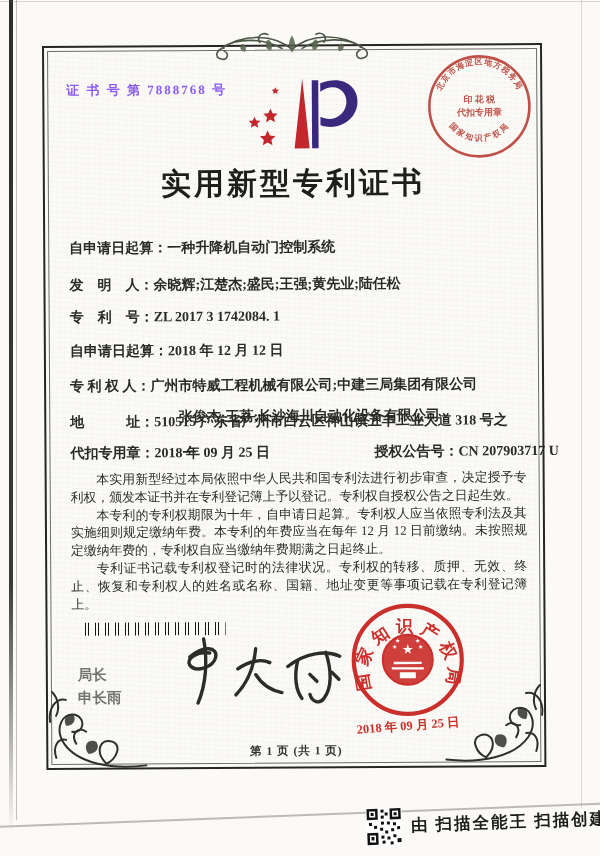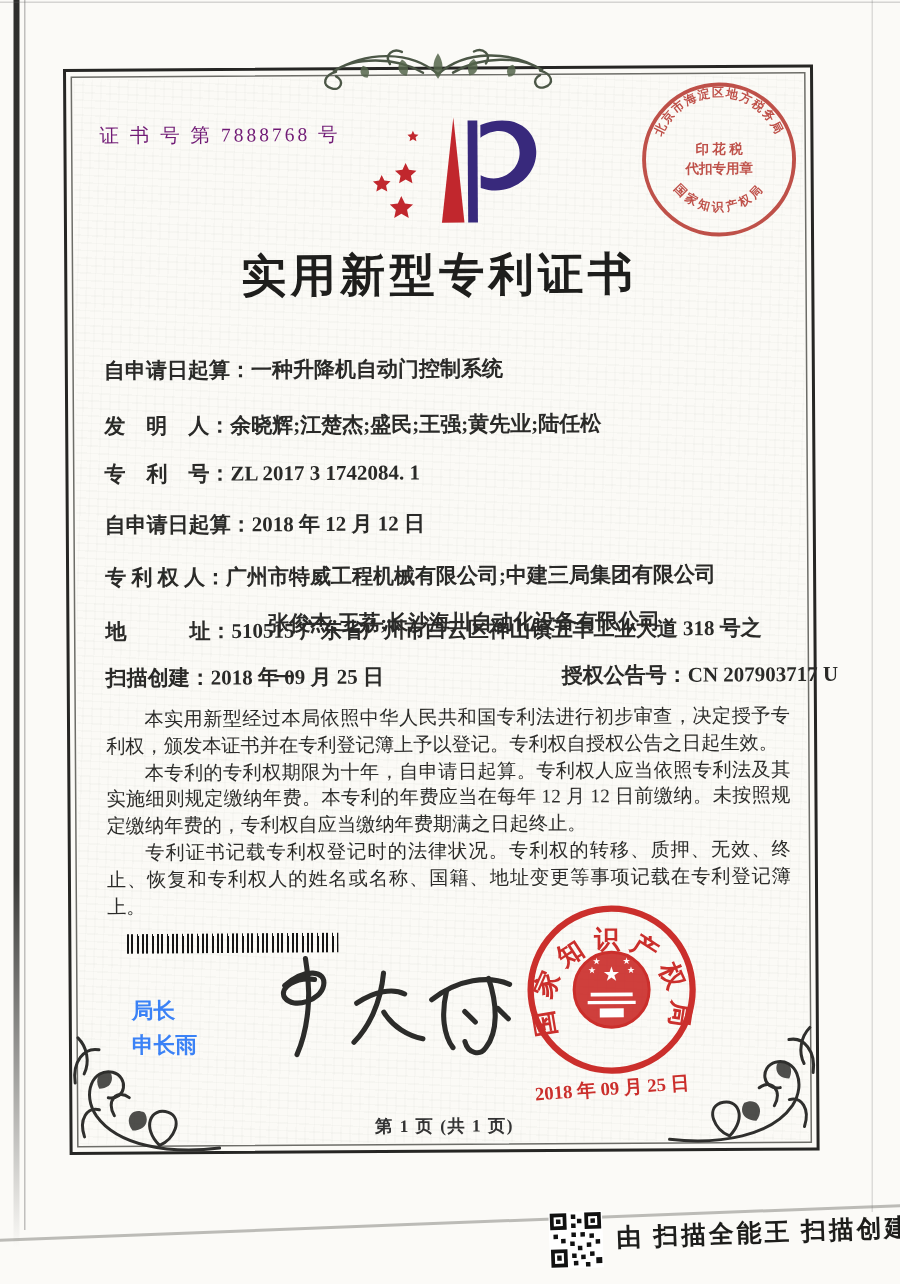--- a/index.html
+++ b/index.html
@@ -20,41 +20,41 @@
     background:rgba(110,110,105,.45); transform:rotate(-2.2deg); transform-origin:left center; }
 
   
   .certificate { position:absolute; left:42px; top:46px; width:500px; height:724px;
     border:2.5px solid #262624; background:#fbfaf6; transform:rotate(-0.35deg); transform-origin:top left; }
   .inner-frame { position:absolute; inset:3px; border:1px solid #6d6d68; pointer-events:none; }
   .guilloche { position:absolute; inset:5px;
     background:repeating-linear-gradient(3deg, rgba(150,160,145,.05) 0 1px, transparent 1px 5px),
                repeating-linear-gradient(92deg, rgba(150,155,150,.04) 0 1px, transparent 1px 6px); }
 
-  .cert-no { position:absolute; left:22px; top:34px; font-size:13px; font-weight:400; letter-spacing:2px; color:#701a75; }
+  .cert-no { position:absolute; left:22px; top:34px; font-size:13px; font-weight:700; letter-spacing:2px; color:#8b5cf6; }
 
   .cnipa-logo { position:absolute; left:196px; top:28px; }
   .cert-title { position:absolute; left:0; top:117px; width:100%; text-align:center;
     font-size:30px; font-weight:700; letter-spacing:3px; color:#1e1e1c; }
 
   .row { position:absolute; left:24px; right:14px; display:flex; align-items:flex-start;
     font-size:14px; font-weight:700; color:#2a2a28; line-height:15.5px; }
   .row .lbl { white-space:pre; flex:none; }
   .row .val { white-space:pre-wrap; }
   .r0{top:193px}.r1{top:230px}.r2{top:262px}.r3{top:296px}.r4{top:331px}.r5{top:367px}.r6{top:398px}
   .grant-no { position:absolute; left:276px; top:0; white-space:nowrap;margin-left:28px; }
 
   .body-text { position:absolute; left:24px; top:424px; width:456px;
     font-size:12.8px; line-height:17.8px; text-align:justify; color:#2c2c2a; font-weight:500; }
   .body-text p { text-indent:2em; }
 
   .barcode { position:absolute; left:37px; top:575px; width:141px; height:13px;
     background:repeating-linear-gradient(90deg,#151515 0 1.5px,transparent 1.5px 3px,#151515 3px 4px,transparent 4px 7px,#151515 7px 7.8px,transparent 7.8px 10px); }
 
-  .director { position:absolute; left:40px; top:616px; font-size:14.5px; font-weight:700; line-height:23px; color:#3b82f6; }
+  .director { position:absolute; left:30px; top:616px; font-size:14.5px; font-weight:700; line-height:23px; color:#737373; }
   .signature { position:absolute; left:112px; top:580px; }
 
   .seal-big { position:absolute; left:300px; top:556px; opacity:.93; }
   .stamp-tax { position:absolute; left:379px; top:5px; opacity:.85; }
 
   .page-footer { position:absolute; left:0; top:697px; width:100%; text-align:center;
     font-size:11.5px; font-weight:700; letter-spacing:1px; color:#333; }
 
   .flourish { position:absolute; }
   .fl-bl { left:-6px; bottom:-6px; }
@@ -136,21 +136,21 @@
       <span class="lbl">专 利 权 人：</span>
       <span class="val"><span>广州市特威工程机械有限公司;中建三局集团有限公司</span><br>
         <span>张俊杰;王荔;长沙海川自动化设备有限公司</span></span>
     </div>
     <div class="row r5">
       <span class="lbl">地　　　址：</span>
       <span class="val"><span>510515 广东省广州市白云区神山镇五丰工业大道 318 号之</span><br>
         <span>一</span></span>
     </div>
     <div class="row r6">
-      <span class="lbl">扫描创建：</span>
+      <span class="lbl">代扣专用章：</span>
       <span class="val">2018 年 09 月 25 日</span>
       <span class="grant-no"><span>授权公告号：</span><span>CN 207903717 U</span></span>
     </div>
 
     <div class="body-text">
       <p>本实用新型经过本局依照中华人民共和国专利法进行初步审查，决定授予专利权，颁发本证书并在专利登记簿上予以登记。专利权自授权公告之日起生效。</p>
       <p>本专利的专利权期限为十年，自申请日起算。专利权人应当依照专利法及其实施细则规定缴纳年费。本专利的年费应当在每年 12 月 12 日前缴纳。未按照规定缴纳年费的，专利权自应当缴纳年费期满之日起终止。</p>
       <p>专利证书记载专利权登记时的法律状况。专利权的转移、质押、无效、终止、恢复和专利权人的姓名或名称、国籍、地址变更等事项记载在专利登记簿上。</p>
     </div>
 

